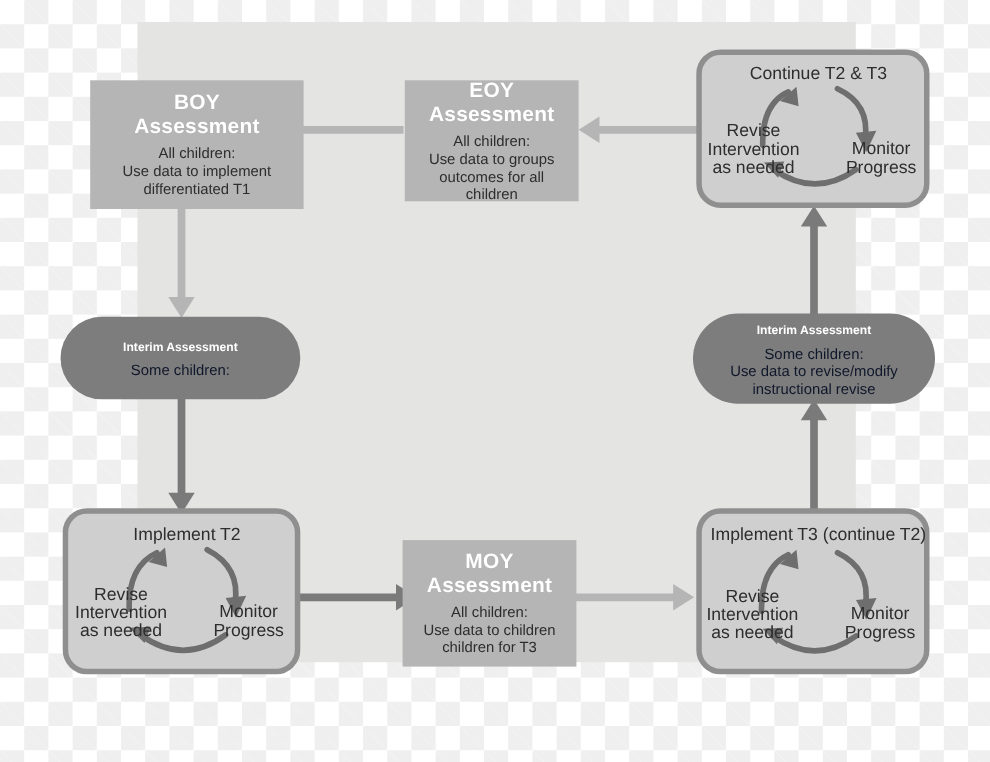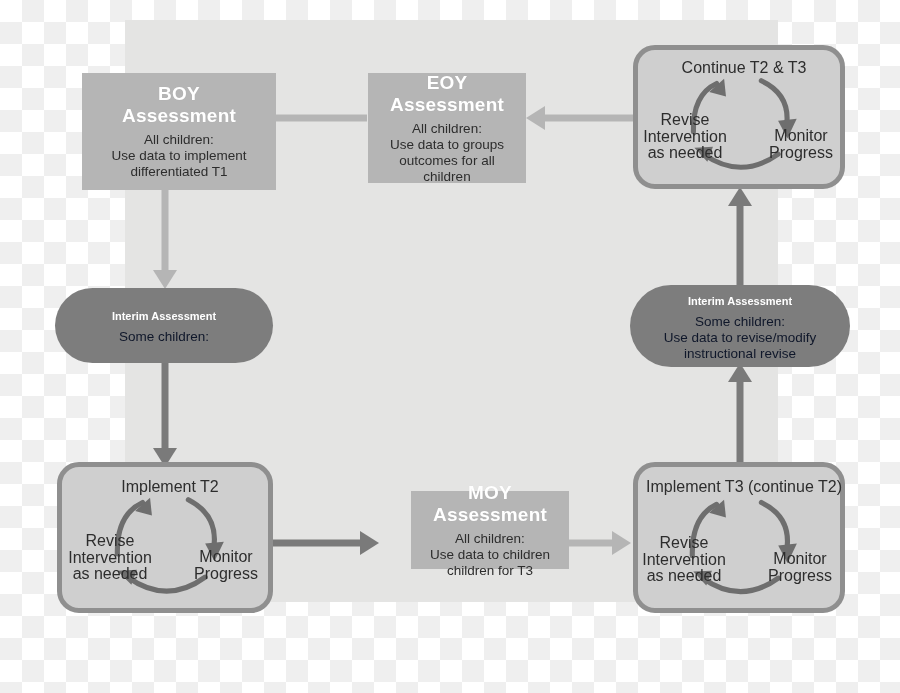--- a/index.html
+++ b/index.html
@@ -150,21 +150,21 @@
 <div class="node rect-box" style="left:368px;top:73px;width:158px;height:110px;">
   <div class="title">EOY</div>
   <div class="title">Assessment</div>
   <div class="body">
     <div>All children:</div>
     <div>Use data to groups</div>
     <div>outcomes for all children</div>
   </div>
 </div>
 
-<div class="node rect-box" style="left:366px;top:491px;width:158px;height:78px;margin-left:45px;">
+<div class="node rect-box" style="left:366px;top:491px;width:158px;height:115px;">
   <div class="title">MOY</div>
   <div class="title">Assessment</div>
   <div class="body">
     <div>All children:</div>
     <div>Use data to children</div>
     <div>children for T3</div>
   </div>
 </div>
 
 <div class="node pill-box" style="left:55px;top:288px;width:218px;height:75px;">

